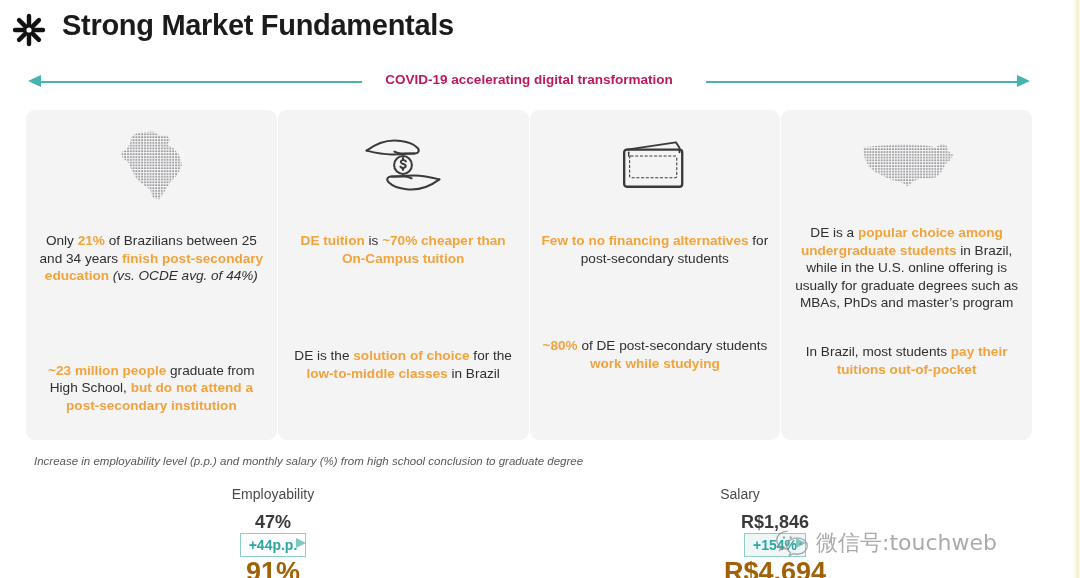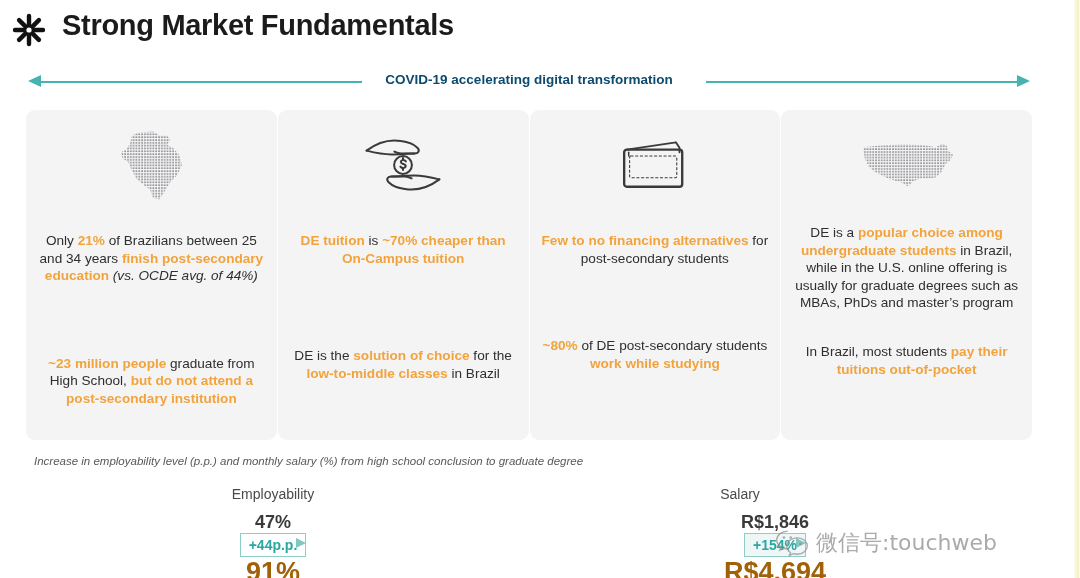--- a/index.html
+++ b/index.html
@@ -44,21 +44,21 @@
   .arrow-band .line-right { right:14px; width:312px; }
   .arrow-band .head {
     position:absolute; top:7px; width:0; height:0;
     border-top:6px solid transparent; border-bottom:6px solid transparent;
   }
   .arrow-band .head.left  { left:2px;  border-right:13px solid #45b3b0; }
   .arrow-band .head.right { right:2px; border-left:13px solid #45b3b0; }
   .arrow-band .band-label {
     position:absolute; left:0; right:0; top:4px;
     text-align:center; font-size:13.5px; font-weight:bold;
-    color:#0c4a6e; white-space:nowrap;
+    color:#be185d; white-space:nowrap;
   }
 
   
   .cards {
     position:absolute; left:26px; top:110px;
     width:1006px; height:330px;
     display:flex; gap:1px;
   }
   .card {
     flex:1 1 0;
@@ -79,21 +79,21 @@
     text-align:center; font-size:13.6px; line-height:17.5px;
     color:#2f2f2f;
   }
   .stmt.top { margin-top:14px; }
   .stmt.bottom { margin-top:auto; margin-bottom:58px; }
   .hl { color:#f2a33c; font-weight:bold; }
   .ital { font-style:italic; }
 
   
   .card.c1 .stmt.top    { margin-top:16px; }
-  .card.c1 .stmt.bottom { margin-bottom:23px; }
+  .card.c1 .stmt.bottom { margin-bottom:16px; }
   .card.c2 .stmt.top    { margin-top:16px; }
   .card.c2 .stmt.bottom { margin-bottom:48px; }
   .card.c3 .stmt.top    { margin-top:16px; }
   .card.c3 .stmt.bottom { margin-bottom:58px; }
   .card.c4 .stmt.top    { margin-top:8px; }
   .card.c4 .stmt.bottom { margin-bottom:52px; }
 
   
   .caption {
     position:absolute; left:34px; top:455px;

